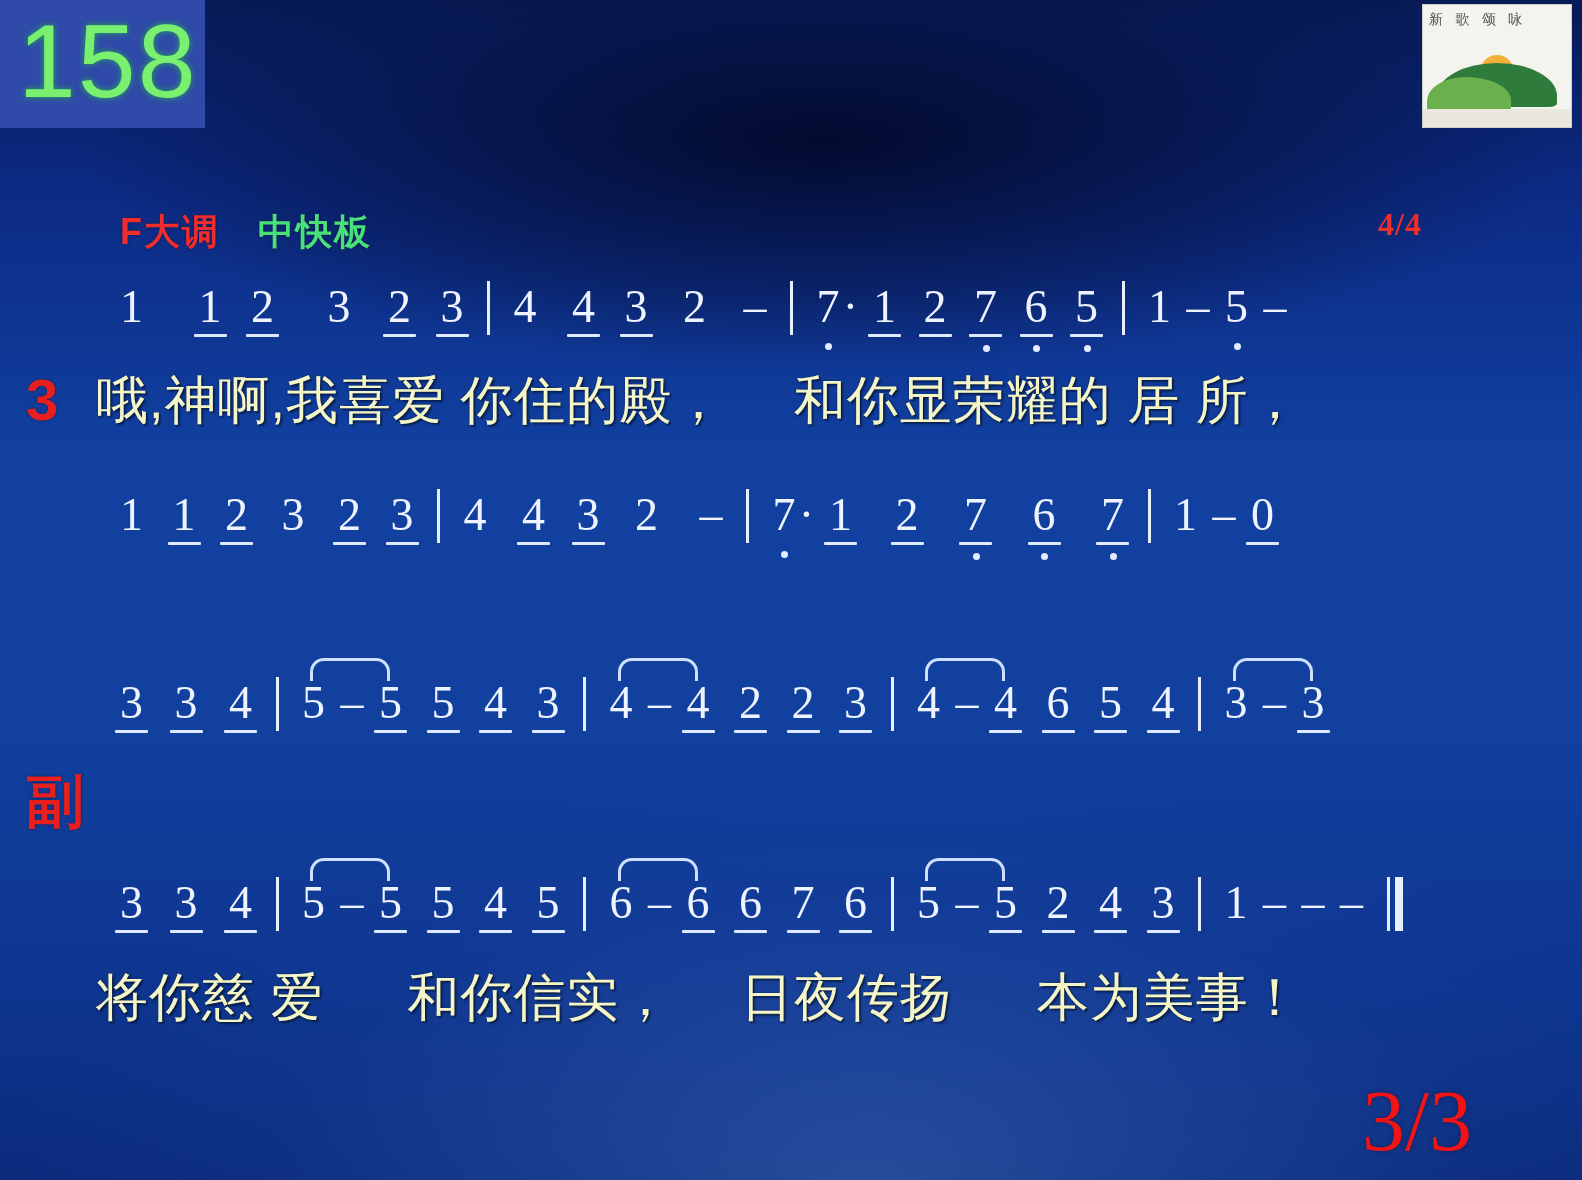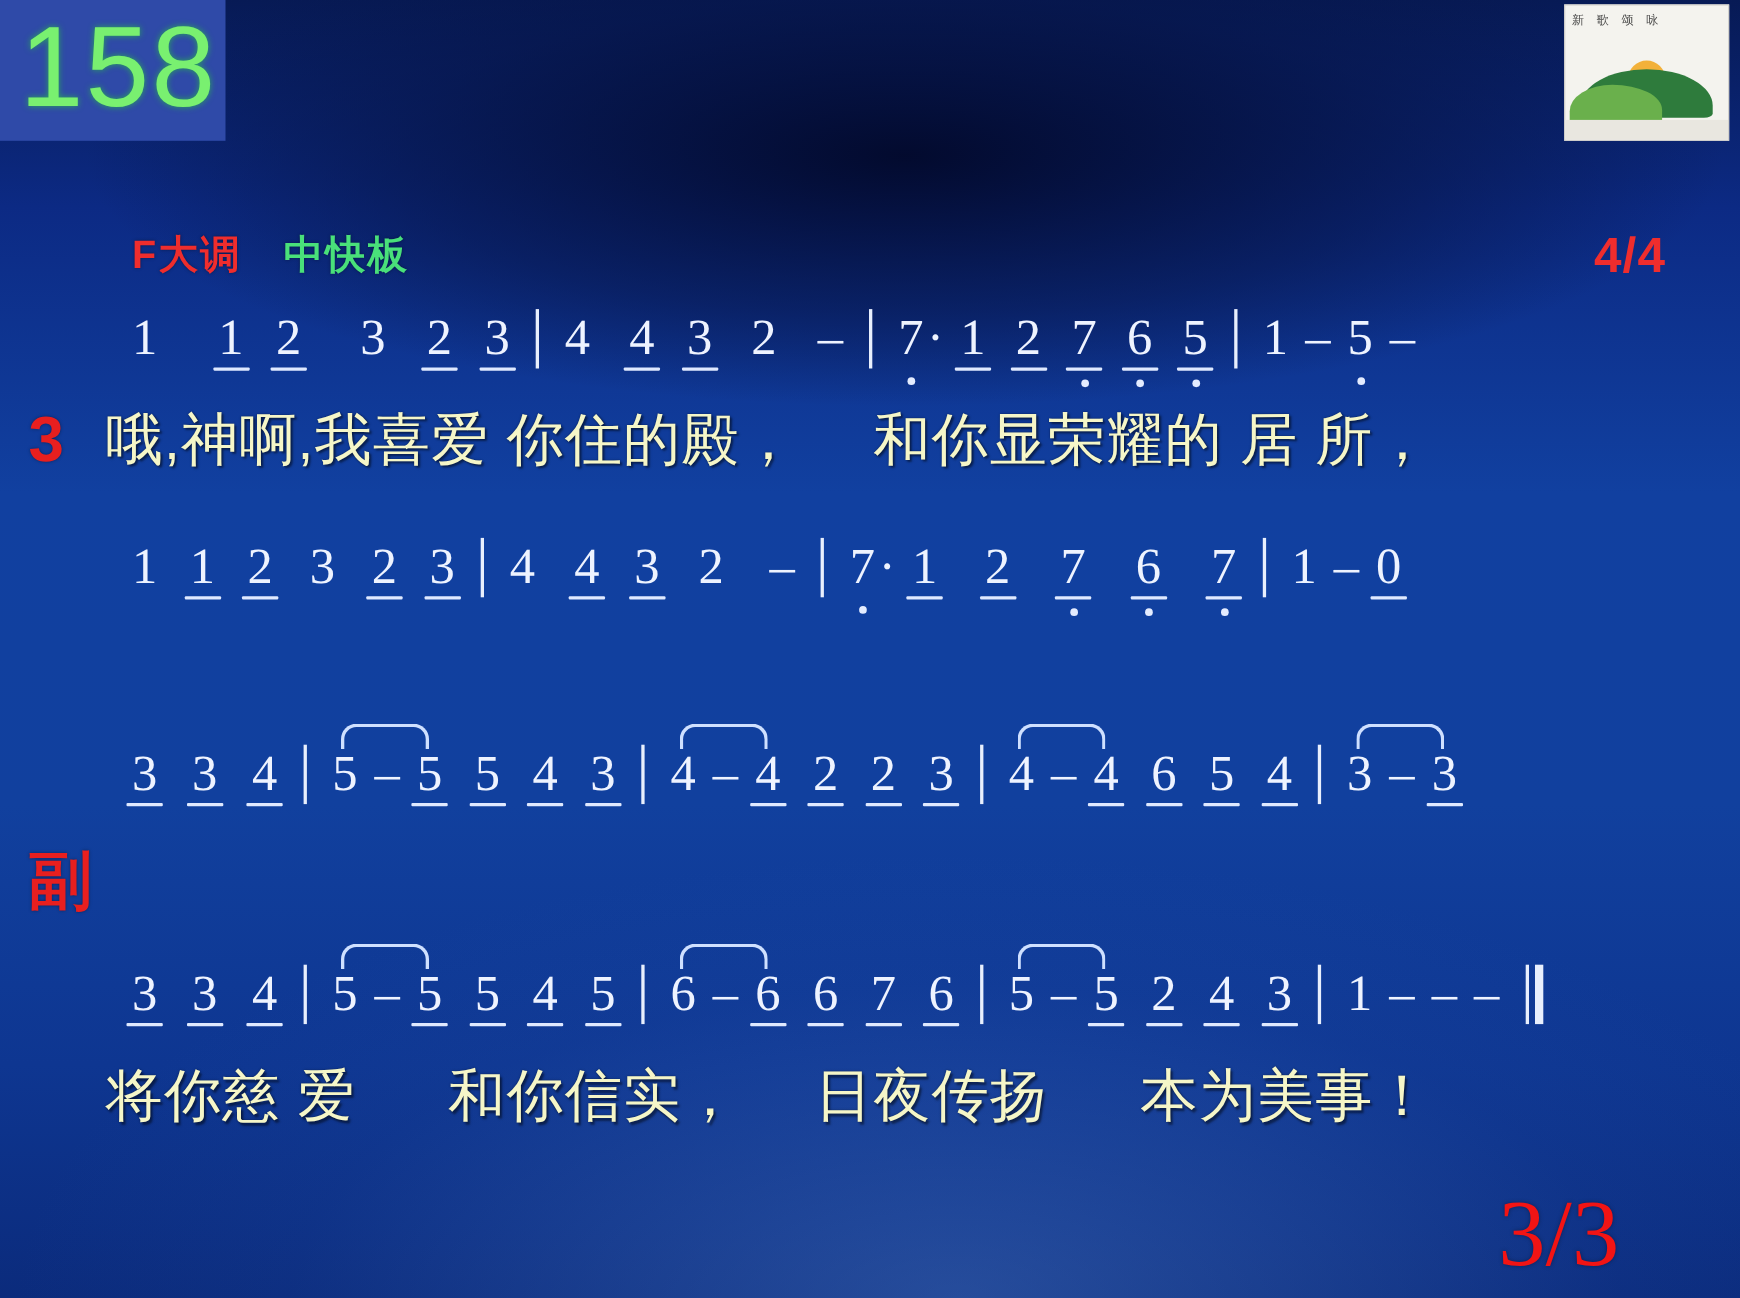--- a/index.html
+++ b/index.html
@@ -28,21 +28,21 @@
     letter-spacing:2px;
     text-shadow:0 0 6px rgba(40,200,60,.75);
   }
   
   #logo{
     position:absolute;right:10px;top:4px;width:148px;height:122px;
     background:#f4f3ee;border:1px solid #cfcec8;overflow:hidden;
   }
   #logo .ltext{
     position:absolute;left:6px;top:6px;right:4px;
-    font-size:11px;color:#2b2b2b;letter-spacing:4px;
+    font-size:14px;color:#2b2b2b;letter-spacing:4px;
     font-family:"DejaVu Sans",sans-serif;opacity:.85;white-space:nowrap;
   }
   #logo .sun{
     position:absolute;left:50%;top:50px;width:34px;height:34px;margin-left:-17px;
     border-radius:50%;background:#f2b13a;
   }
   #logo .hill{
     position:absolute;left:14px;bottom:20px;width:120px;height:44px;
     background:#2e7b3c;border-radius:60% 60% 8% 8%/90% 90% 10% 10%;
   }
@@ -66,22 +66,22 @@
     font-size:36px;font-weight:700;color:#ef2d2d;letter-spacing:2px;
     text-shadow:0 0 3px rgba(0,0,0,.4);
   }
   #tempo{
     position:absolute;left:258px;top:208px;
     font-size:36px;font-weight:700;color:#49e07a;letter-spacing:2px;
     text-shadow:0 0 3px rgba(0,0,0,.4);
     text-align:center;
   }
   #meter{
-    position:absolute;left:1449px;top:206px;
-    font-size:45px;font-weight:700;color:#ef2d2d;letter-spacing:1px;
+    position:absolute;left:1378px;top:206px;
+    font-size:32px;font-weight:700;color:#ef2d2d;letter-spacing:1px;font-family:Liberation Serif, serif;
   }
   
   .staff{
     position:absolute;left:0;width:1582px;height:62px;
     color:#eef3ff;font-family:"Liberation Serif","DejaVu Serif",serif;
     font-size:46px;line-height:62px;white-space:nowrap;padding-left:48px;
   }
   .staff .row{position:absolute;left:118px;top:0;}
   .tok{position:relative;display:inline-block;vertical-align:top;text-align:center;}
   .tok .g{display:inline-block;position:relative;padding:0 2px;}

